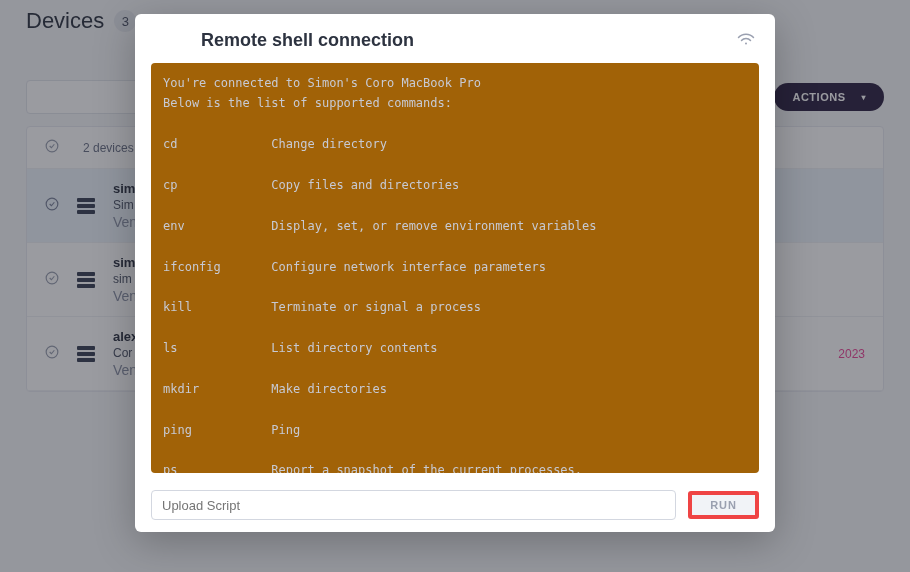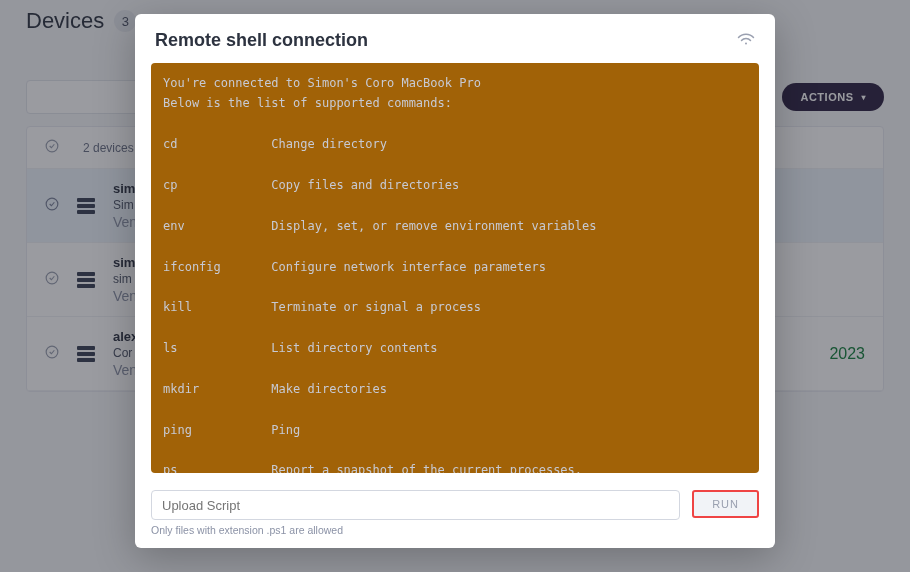--- a/index.html
+++ b/index.html
@@ -58,21 +58,21 @@
     background: #2d2242;
     color: #fff;
     border: none;
     border-radius: 16px;
     padding: 8px 18px;
     font-size: 11px;
     font-weight: 600;
     letter-spacing: 0.5px;
     display: flex;
     align-items: center;
-    gap: 8px;
+    gap: 16px;
     cursor: pointer;
   }
   .actions-btn .chev { font-size: 8px; }
   .device-panel {
     background: #fff;
     border: 1px solid #e7eaf0;
     border-radius: 4px;
   }
   .summary-row {
     display: flex;
@@ -105,22 +105,22 @@
     background: #3a4154;
     border-radius: 1px;
     display: block;
   }
   .dev-text { display:flex; flex-direction:column; gap:2px; }
   .dev-name { font-size: 13px; font-weight: 700; color:#2c3242; }
   .dev-sub  { font-size: 12px; color:#4d5467; }
   .dev-os   { font-size: 14px; color:#8b92a6; }
   .date-tag {
     margin-left: auto;
-    font-size: 16px;
-    color:#15803d;
+    font-size: 12px;
+    color:#ec4899;
   }
 
   
   .overlay {
     position: absolute;
     inset: 0;
     background: rgba(30,34,45,0.45);
     display: flex;
     align-items: flex-start;
     justify-content: center;
@@ -133,20 +133,21 @@
     box-shadow: 0 10px 40px rgba(0,0,0,0.25);
     display: flex;
     flex-direction: column;
     padding: 0;
   }
   .modal-header {
     display: flex;
     align-items: center;
     justify-content: space-between;
     padding: 16px 20px 12px;
+    margin-left: 46px;
   }
   .modal-header h2 {
     font-size: 18px;
     font-weight: 700;
     color: #2d3340;
   }
   .wifi-icon { color: #9aa0b0; }
   .terminal {
     margin: 0 16px 17px;
     background: #a16207;
@@ -162,39 +163,39 @@
   }
   .modal-footer {
     padding: 0 16px 12px;
     display: flex;
     flex-direction: column;
     gap: 4px;
   }
   .footer-row {
     display: flex;
     gap: 12px;
-    align-items: flex-start;
+    align-items: center;
   }
   .upload-input {
     flex:1;
     border: 1px solid #d3d7e0;
     border-radius: 4px;
     padding: 6px 10px;
     font-size: 13px;
     color: #4a5163;
     height: 30px;
     background: #fff;
   }
   .run-btn {
     background: #f1f3f7;
-    border: 2px solid #ef4444;
+    border: 4px solid #ef4444;
     border-radius: 3px;
     color: #9aa0b0;
     font-size: 11px;
-    font-weight: 400;
+    font-weight: 700;
     letter-spacing: 1px;
     padding: 0 18px;
     height: 28px;
     cursor: default;
   }
   .hint {
     font-size: 10.5px;
     color: #8b92a6;
   }
 </style>
@@ -328,16 +329,15 @@
 
 help           Provide help documentation
 
 </div>
 
     <div class="modal-footer">
       <div class="footer-row">
         <input class="upload-input" placeholder="Upload Script" style="">
         <button class="run-btn">RUN</button>
       </div>
-      <div class="hint">Only files with extension .ps1 are allowed</div>
     </div>
   </div>
 </div>
 
 </body></html>

